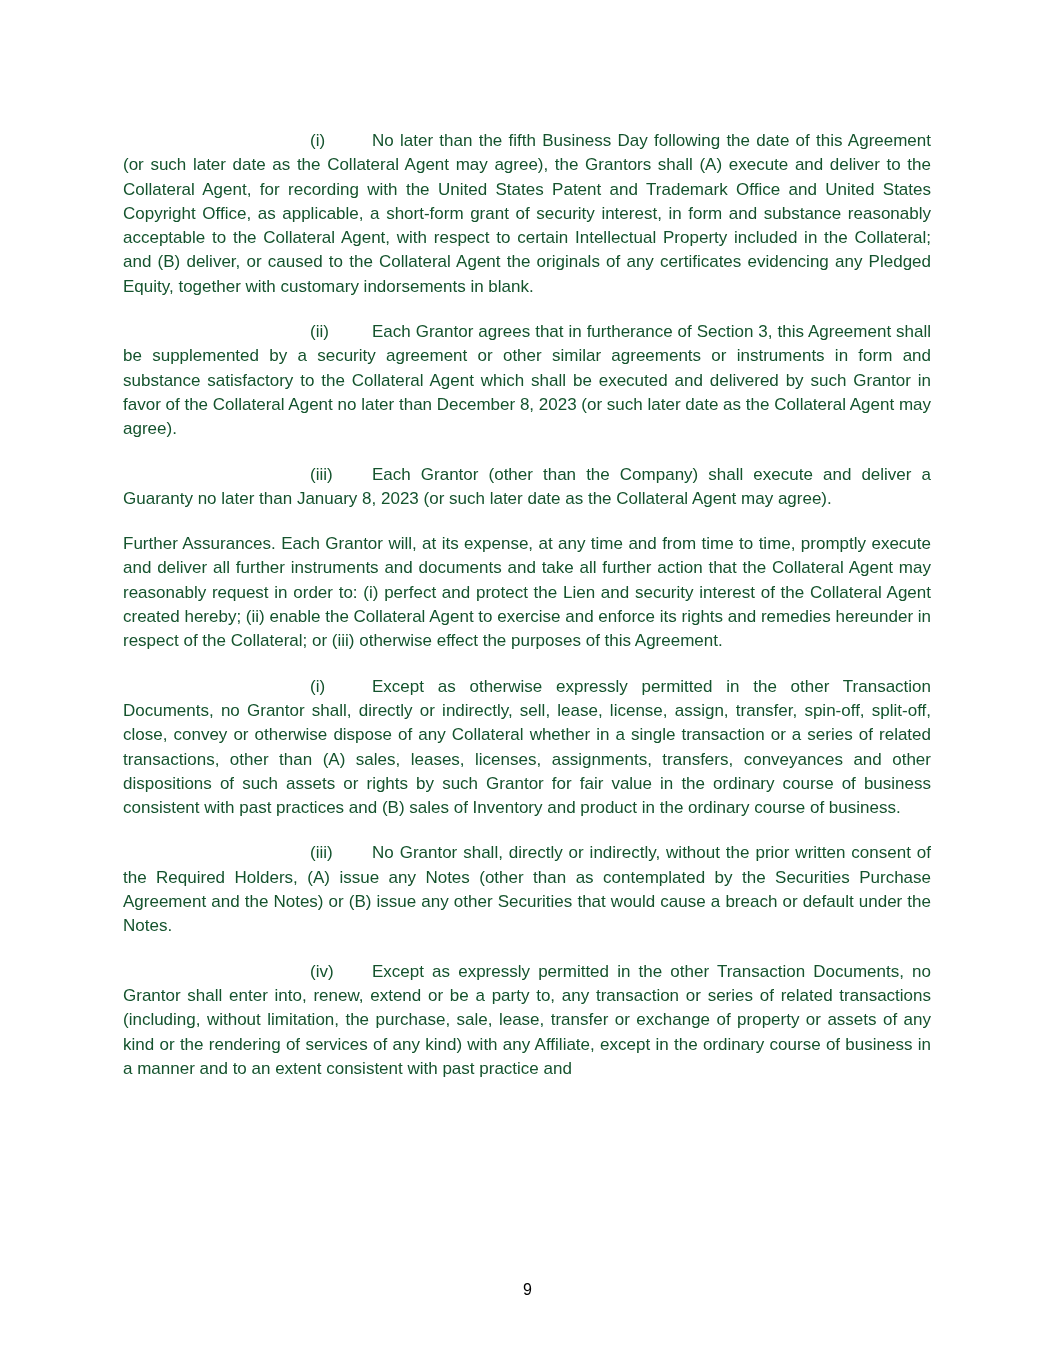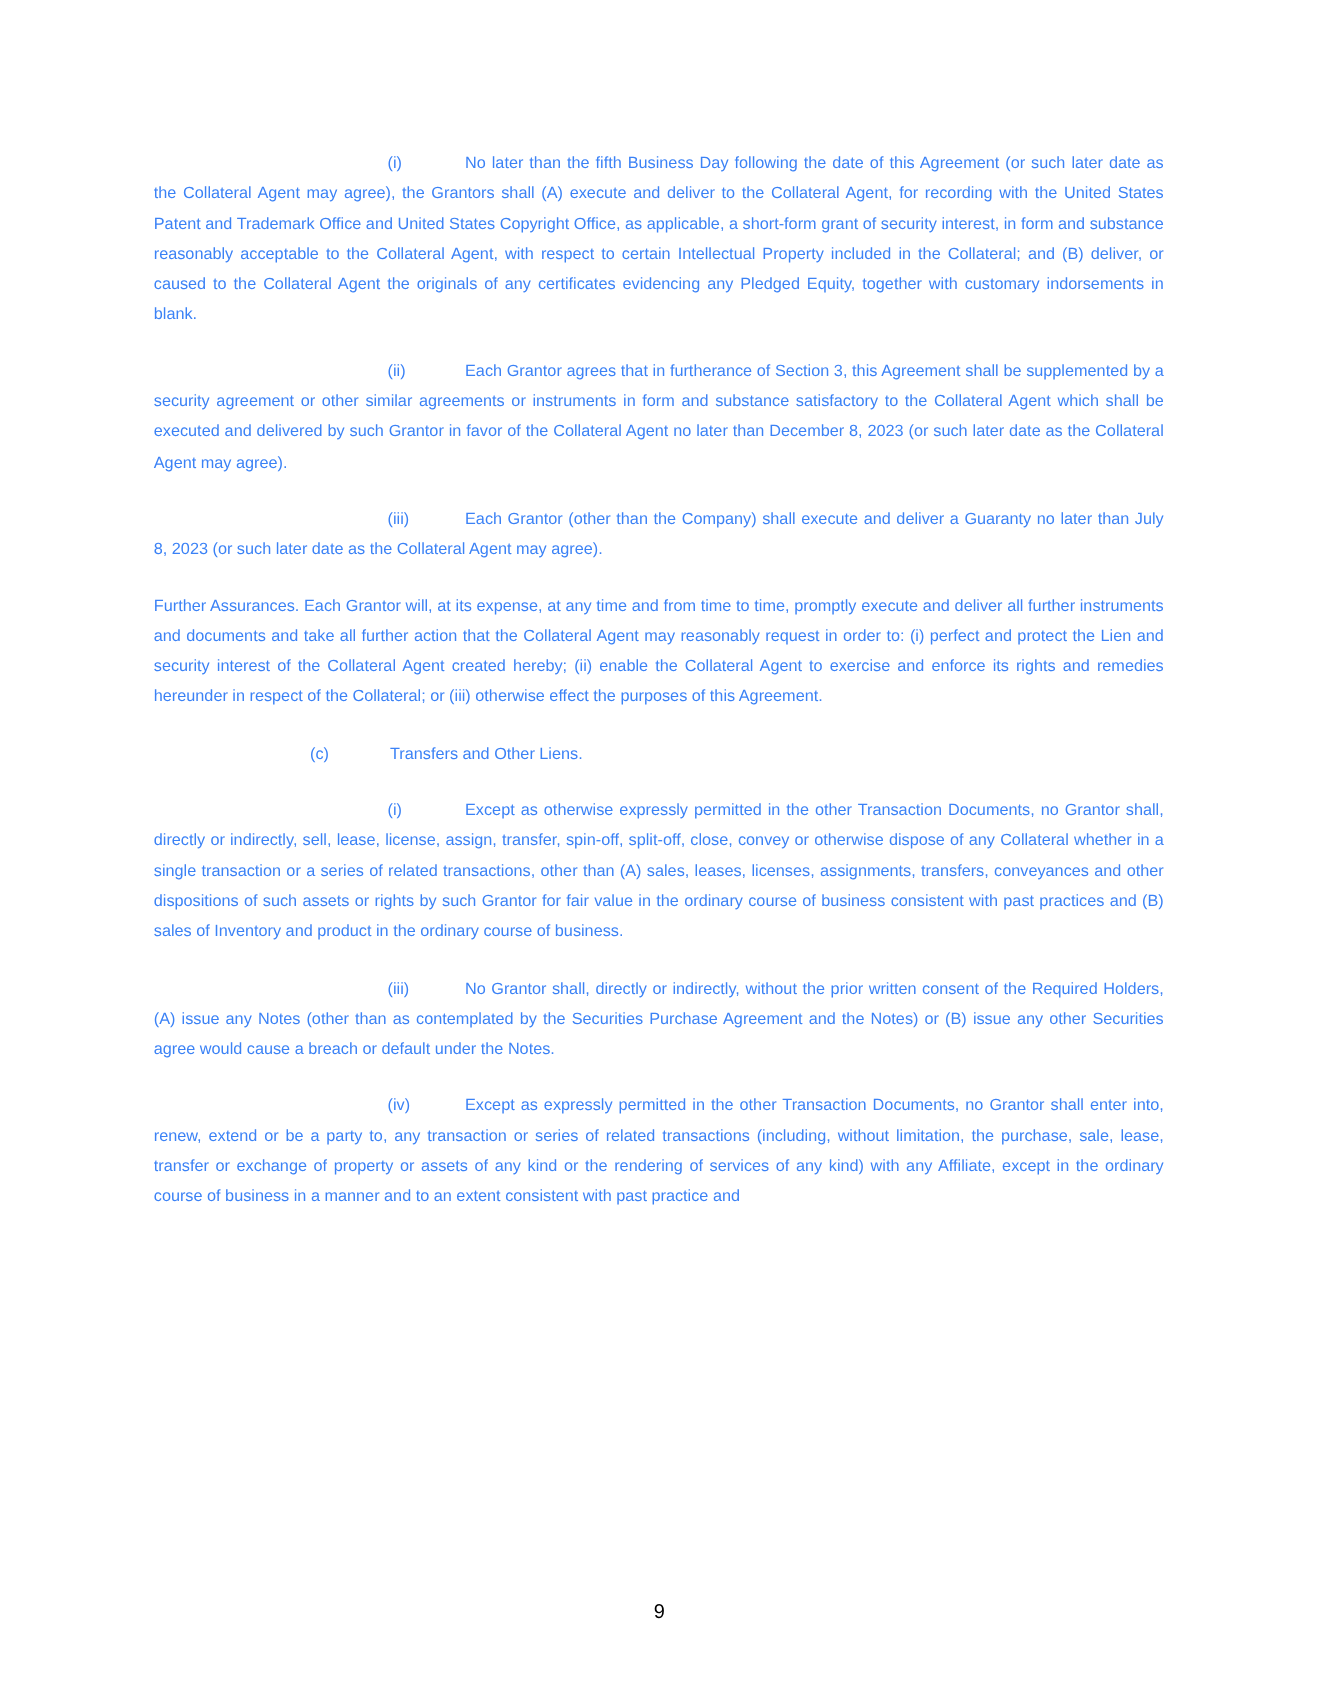--- a/index.html
+++ b/index.html
@@ -17,25 +17,25 @@
   }
   .doc {
     position: absolute;
     top: 0;
     left: 0;
     width: 1055px;
     height: 1365px;
     padding: 117px 124px 0 123px;
   }
   p.para {
-    margin: 1px 0 21px 0;
-    font-size: 13px;
+    margin: 12px 0 21px 0;
+    font-size: 17px;
     line-height: 24.3px;
     text-align: justify;
-    color: #3b82f6;
+    color: #14532d;
   }
   p.para.numbered { text-indent: 187px; }
   p.para.heading  { text-indent: 125px; margin-bottom: 21px; text-align: left; }
   p.para.plain    { text-indent: 0; }
   .label {
     display: inline-block;
     text-indent: 0;
   }
   .label-num { width: 62px; }
   .label-c   { width: 64px; }
@@ -50,22 +50,21 @@
     color: #000;
   }
 </style>
 </head>
 <body>
 
 <main class="doc">
   <div id="document-body">
       <p class="para numbered"><span class="label label-num">(i)</span><span>No later than the fifth Business Day following the date of this Agreement (or such later date as the Collateral Agent may agree), the Grantors shall (A) execute and deliver to the Collateral Agent, for recording with the United States Patent and Trademark Office and United States Copyright Office, as applicable, a short-form grant of security interest, in form and substance reasonably acceptable to the Collateral Agent, with respect to certain Intellectual Property included in the Collateral; and (B) deliver, or caused to the Collateral Agent the originals of any certificates evidencing any Pledged Equity, together with customary indorsements in blank.</span></p>
       <p class="para numbered"><span class="label label-num">(ii)</span><span>Each Grantor agrees that in furtherance of </span><span class="u">Section 3</span><span>, this Agreement shall be supplemented by a security agreement or other similar agreements or instruments in form and substance satisfactory to the Collateral Agent which shall be executed and delivered by such Grantor in favor of the Collateral Agent no later than December 8, 2023 (or such later date as the Collateral Agent may agree).</span></p>
-      <p class="para numbered"><span class="label label-num">(iii)</span><span>Each Grantor (other than the Company) shall execute and deliver a Guaranty no later than July 8, 2023 (or such later date as the Collateral Agent may agree).</span></p>
+      <p class="para numbered"><span class="label label-num">(iii)</span><span>Each Grantor (other than the Company) shall execute and deliver a Guaranty no later than January 8, 2023 (or such later date as the Collateral Agent may agree).</span></p>
       <p class="para plain"><span class="u">Further Assurances</span><span>.  Each Grantor will, at its expense, at any time and from time to time, promptly execute and deliver all further instruments and documents and take all further action that the Collateral Agent may reasonably request in order to: (i) perfect and protect the Lien and security interest of the Collateral Agent created hereby; (ii) enable the Collateral Agent to exercise and enforce its rights and remedies hereunder in respect of the Collateral; or (iii) otherwise effect the purposes of this Agreement.</span></p>
-      <p class="para heading"><span class="label label-c">(c)</span><span class="u">Transfers and Other Liens</span><span>.</span></p>
       <p class="para numbered"><span class="label label-num">(i)</span><span>Except as otherwise expressly permitted in the other Transaction Documents, no Grantor shall, directly or indirectly, sell, lease, license, assign, transfer, spin-off, split-off, close, convey or otherwise dispose of any Collateral whether in a single transaction or a series of related transactions, other than (A) sales, leases, licenses, assignments, transfers, conveyances and other dispositions of such assets or rights by such Grantor for fair value in the ordinary course of business consistent with past practices and (B) sales of Inventory and product in the ordinary course of business.</span></p>
-      <p class="para numbered"><span class="label label-num">(iii)</span><span>No Grantor shall, directly or indirectly, without the prior written consent of the Required Holders, (A) issue any Notes (other than as contemplated by the Securities Purchase Agreement and the Notes) or (B) issue any other Securities agree would cause a breach or default under the Notes.</span></p>
+      <p class="para numbered"><span class="label label-num">(iii)</span><span>No Grantor shall, directly or indirectly, without the prior written consent of the Required Holders, (A) issue any Notes (other than as contemplated by the Securities Purchase Agreement and the Notes) or (B) issue any other Securities that would cause a breach or default under the Notes.</span></p>
       <p class="para numbered"><span class="label label-num">(iv)</span><span>Except as expressly permitted in the other Transaction Documents, no Grantor shall enter into, renew, extend or be a party to, any transaction or series of related transactions (including, without limitation, the purchase, sale, lease, transfer or exchange of property or assets of any kind or the rendering of services of any kind) with any Affiliate, except in the ordinary course of business in a manner and to an extent consistent with past practice and</span></p>
     </div>
 </main>
 
 <div class="page-number">9</div>
 
 </body></html>

